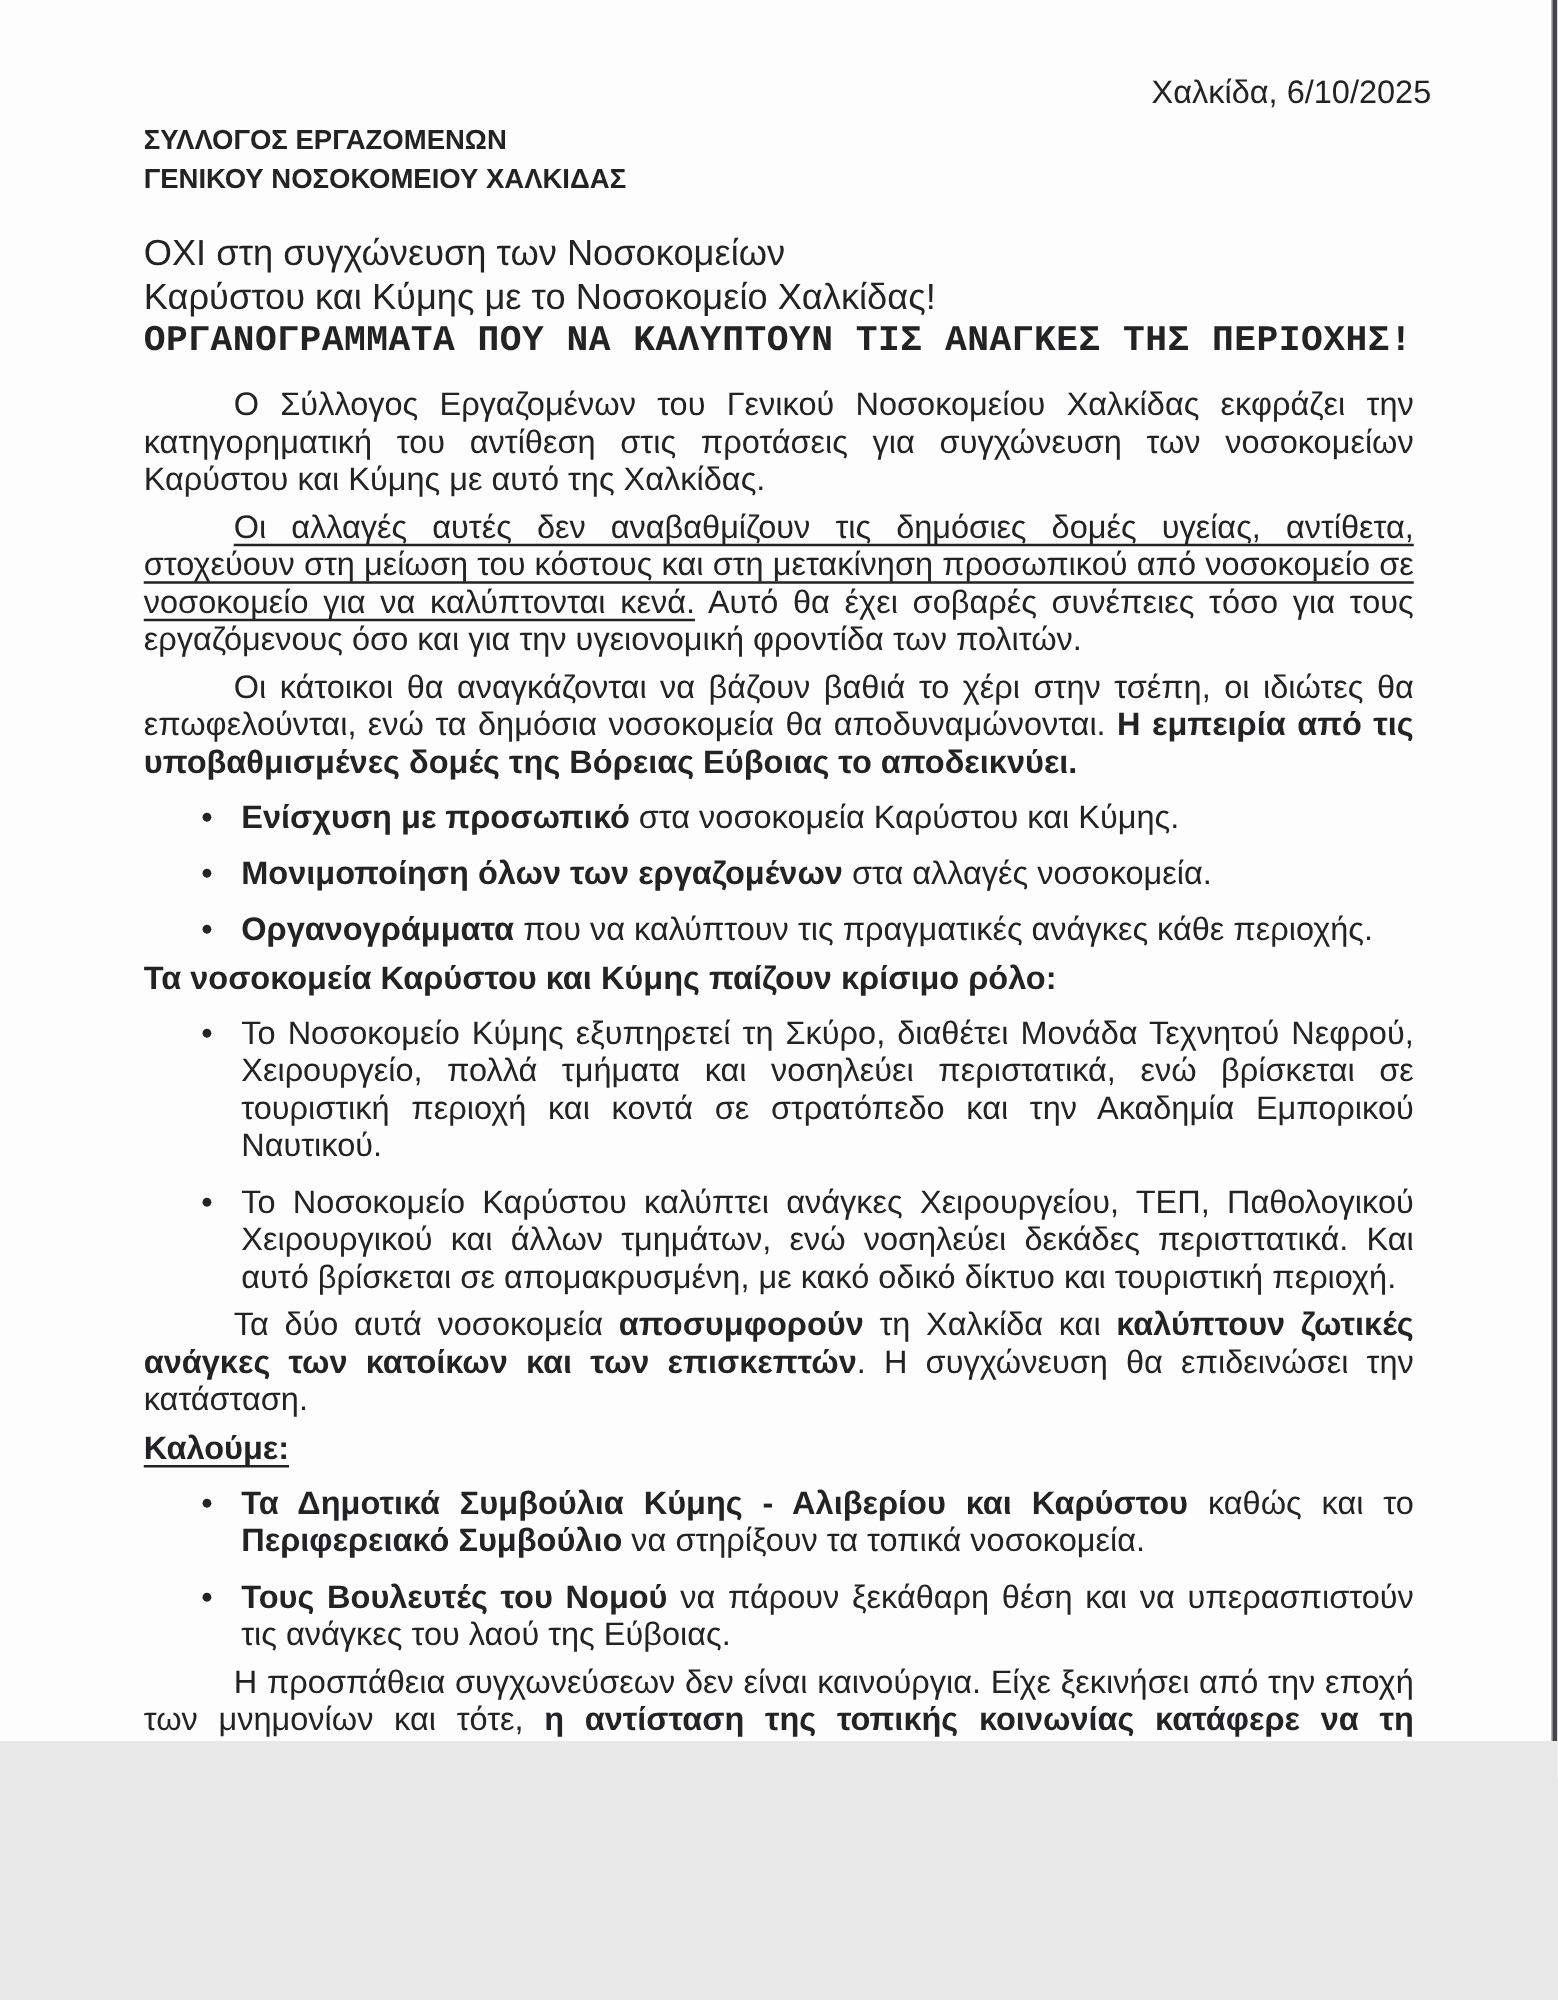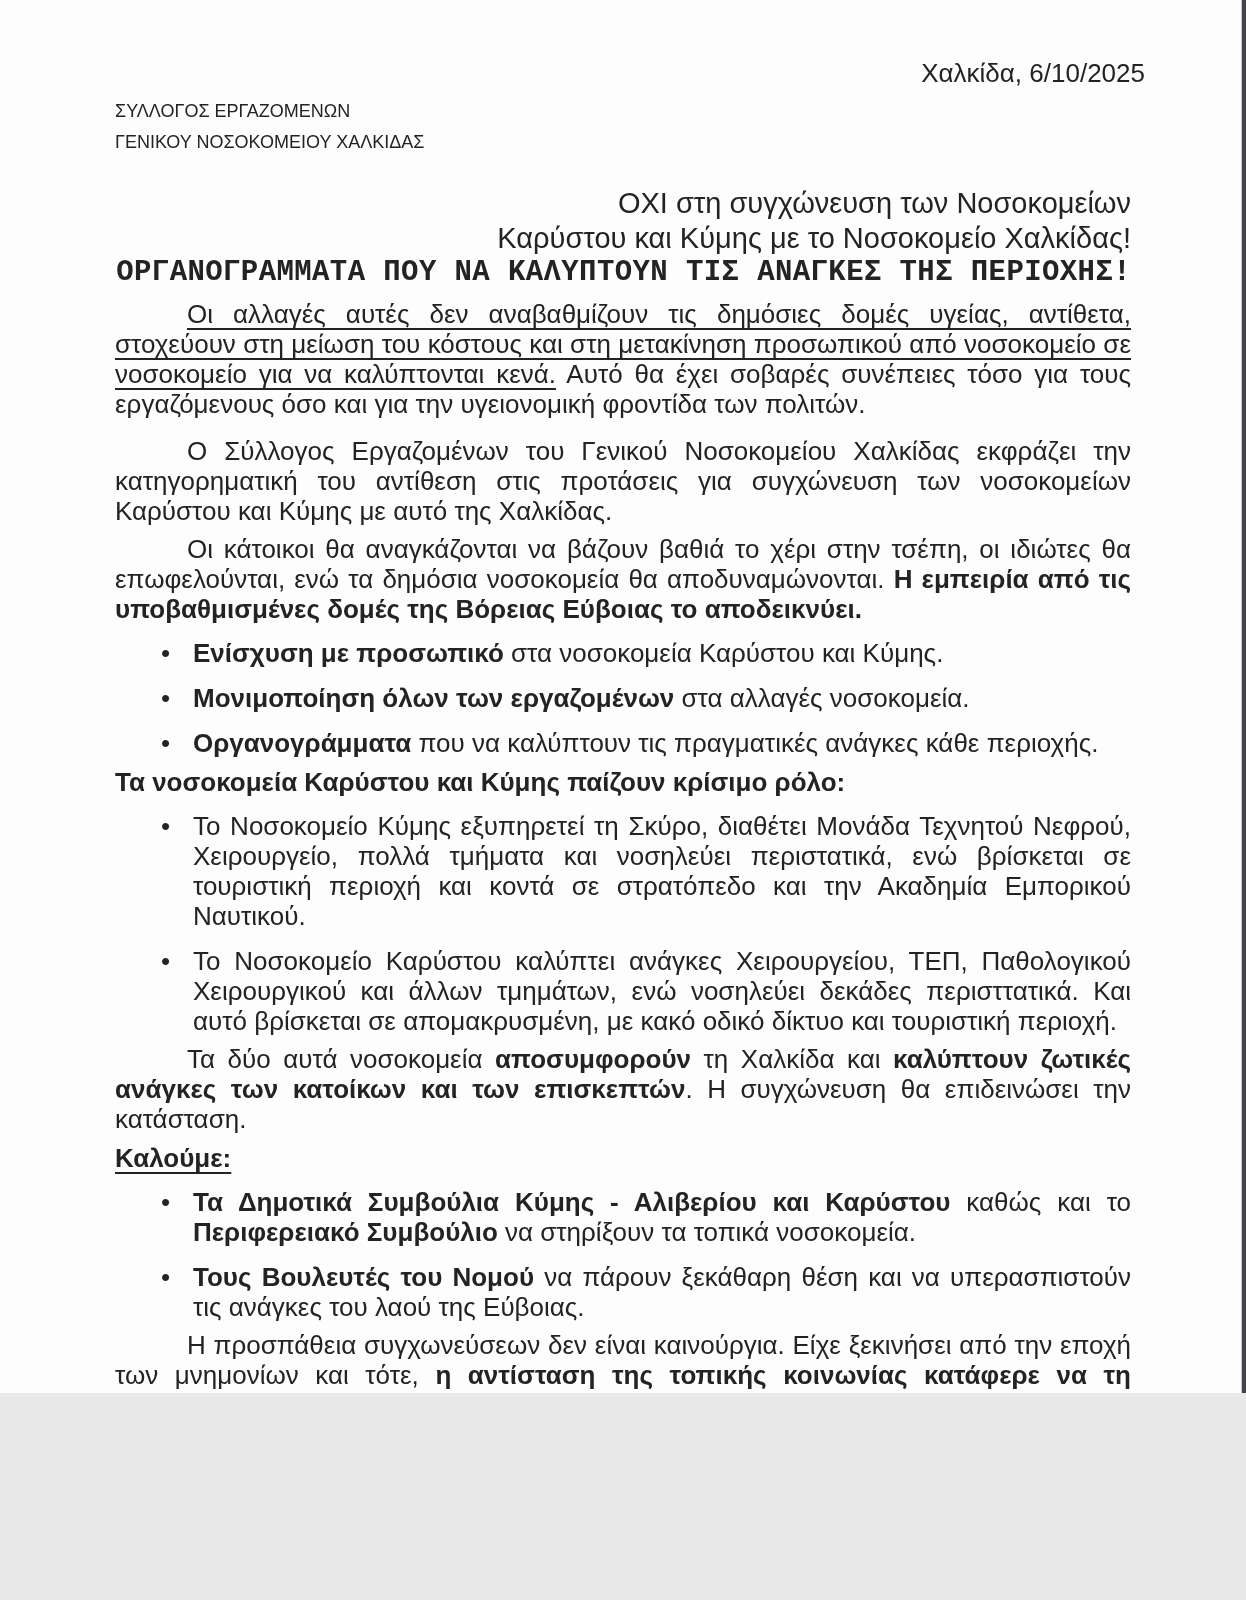--- a/index.html
+++ b/index.html
@@ -12,22 +12,22 @@
     font-family:"Liberation Sans",sans-serif;
     overflow:hidden;
     box-sizing:border-box;
   }
   .scan-edge{
     position:absolute;top:0;right:0;width:4px;height:100%;
     background:#45444a;border-left:1px solid #cfc8d2;
   }
   .content{padding:58px 115px 0 115px;}
   .date{font-size:26px;line-height:30px;text-align:right;margin-right:-14px;}
-  .letterhead{margin-top:8px;font-weight:normal;font-size:18px;line-height:31px;}
-  .title{margin-top:27px;text-align:right;}
+  .letterhead{margin-top:8px;font-weight:bold;font-size:22px;line-height:31px;}
+  .title{margin-top:27px;text-align:left;}
   .title-l1{font-size:29px;line-height:37px;}
   .title-l2{font-size:29px;line-height:33px;}
   .title-l3{
     font-family:Liberation Mono, monospace;font-weight:bold;
     font-size:29px;line-height:36px;letter-spacing:.4px;
   }
   p.body{margin:8px 0 0 0;font-size:26px;line-height:30px;text-align:justify;}
   .ind{text-indent:72px;}
   .mt-lg{margin-top:17px !important;}
   .h{margin:9px 0 0 0;font-size:26px;line-height:30px;font-weight:bold;}
@@ -52,23 +52,23 @@
       <div>ΣΥΛΛΟΓΟΣ ΕΡΓΑΖΟΜΕΝΩΝ</div>
       <div>ΓΕΝΙΚΟΥ ΝΟΣΟΚΟΜΕΙΟΥ ΧΑΛΚΙΔΑΣ</div>
     </div>
 
     <div class="title">
       <div class="title-l1">ΟΧΙ στη συγχώνευση των Νοσοκομείων</div>
       <div class="title-l2">Καρύστου και Κύμης με το Νοσοκομείο Χαλκίδας!</div>
       <div class="title-l3">ΟΡΓΑΝΟΓΡΑΜΜΑΤΑ ΠΟΥ ΝΑ ΚΑΛΥΠΤΟΥΝ ΤΙΣ ΑΝΑΓΚΕΣ ΤΗΣ ΠΕΡΙΟΧΗΣ!</div>
     </div>
 
+    <p class="body ind mt-lg"><span>Ο Σύλλογος Εργαζομένων του Γενικού Νοσοκομείου Χαλκίδας εκφράζει την κατηγορηματική του αντίθεση στις προτάσεις για συγχώνευση των νοσοκομείων Καρύστου και Κύμης με αυτό της Χαλκίδας.</span></p>
+
     <p class="body ind"><span class="u">Οι αλλαγές αυτές δεν αναβαθμίζουν τις δημόσιες δομές υγείας, αντίθετα, στοχεύουν στη μείωση του κόστους και στη μετακίνηση προσωπικού από νοσοκομείο σε νοσοκομείο για να καλύπτονται κενά.</span><span> Αυτό θα έχει σοβαρές συνέπειες τόσο για τους εργαζόμενους όσο και για την υγειονομική φροντίδα των πολιτών.</span></p>
-
-    <p class="body ind mt-lg"><span>Ο Σύλλογος Εργαζομένων του Γενικού Νοσοκομείου Χαλκίδας εκφράζει την κατηγορηματική του αντίθεση στις προτάσεις για συγχώνευση των νοσοκομείων Καρύστου και Κύμης με αυτό της Χαλκίδας.</span></p>
 
     <p class="body ind"><span>Οι κάτοικοι θα αναγκάζονται να βάζουν βαθιά το χέρι στην τσέπη, οι ιδιώτες θα επωφελούνται, ενώ τα δημόσια νοσοκομεία θα αποδυναμώνονται. </span><span class="b">Η εμπειρία από τις υποβαθμισμένες δομές της Βόρειας Εύβοιας το αποδεικνύει.</span></p>
 
 
     <div class="list">
       <div class="li">
         <span class="marker">•</span>
         <div class="txt"><span class="b">Ενίσχυση με προσωπικό</span><span> στα νοσοκομεία Καρύστου και Κύμης.</span></div>
       </div>
       <div class="li">

